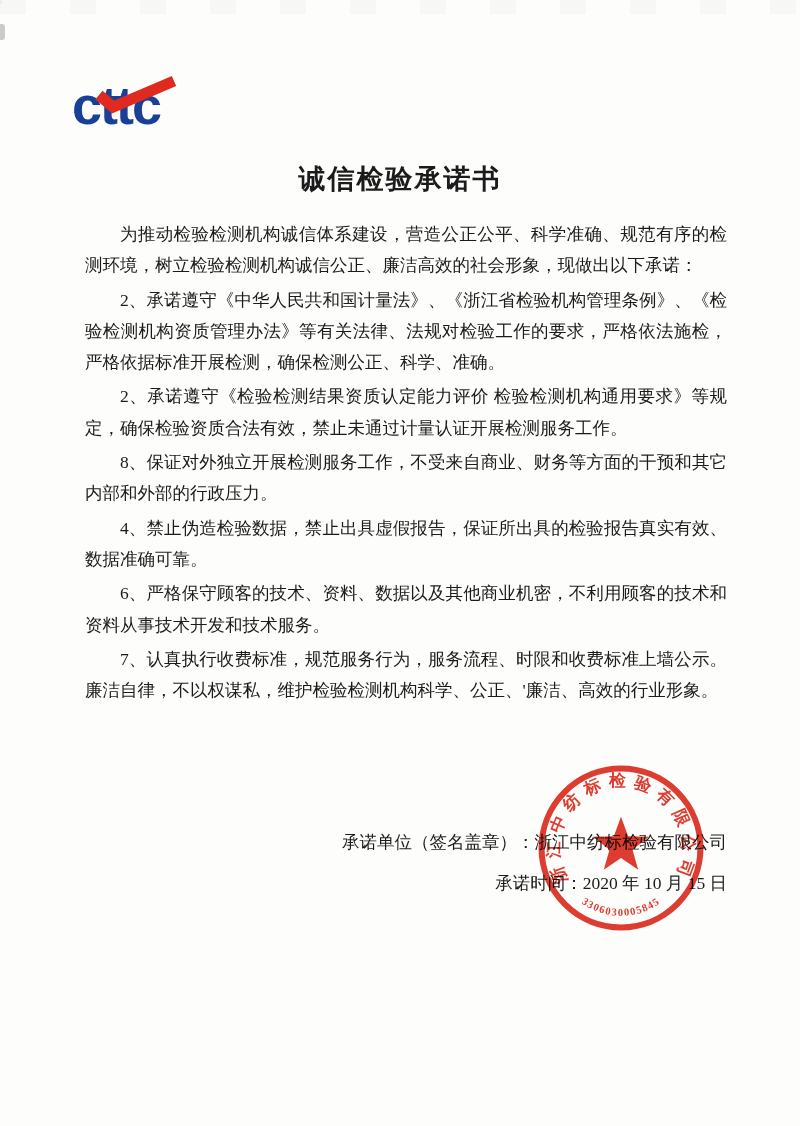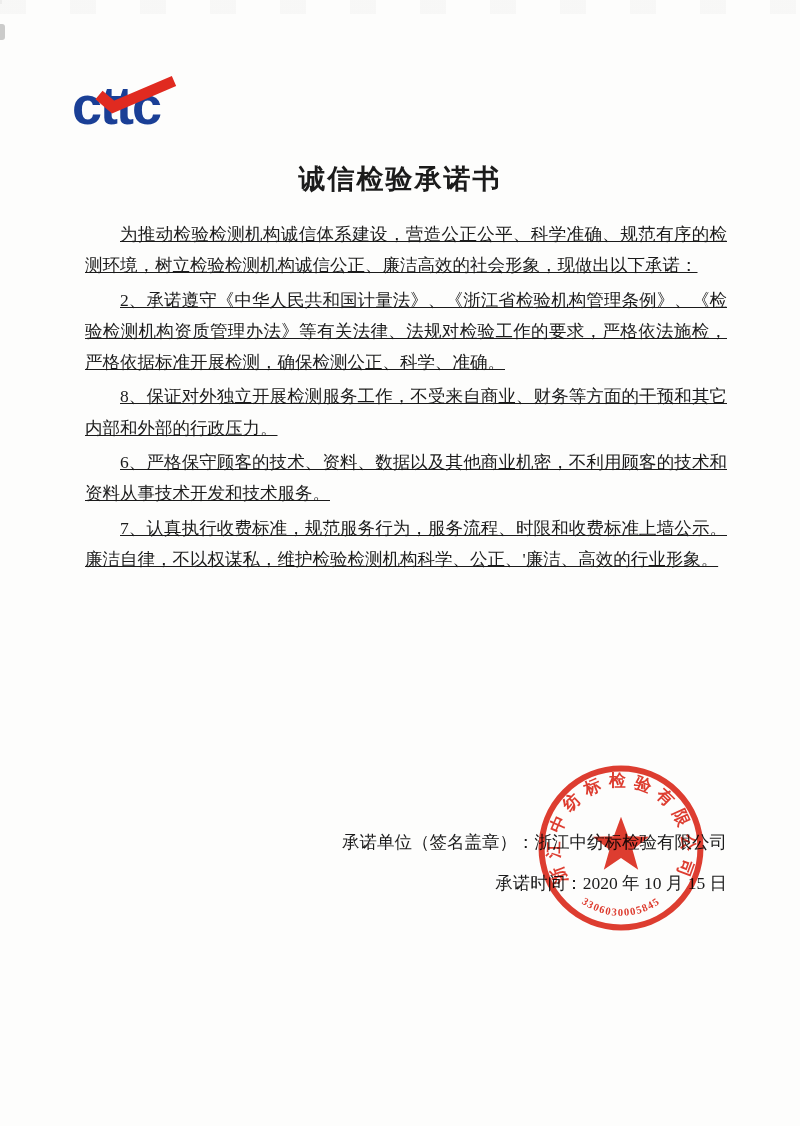--- a/index.html
+++ b/index.html
@@ -39,21 +39,21 @@
     text-align: center;
     font-size: 27px; font-weight: bold;
     letter-spacing: 2px;
   }
 
   .body-text {
     position: absolute; top: 219px; left: 85px; width: 642px;
     font-size: 17.5px; line-height: 31.3px;
     text-align: justify;
   }
-  .body-text p { margin: 0 0 3px 0; text-indent: 2em; text-decoration: underline; }
+  .body-text p { margin: 0 0 3px 0; text-indent: 2em; }
 
   .signature-block {
     position: absolute; top: 822px; right: 73px;
     text-align: right;
     font-size: 17.5px; line-height: 41px;
     white-space: nowrap;
   }
 
   .stamp {
     position: absolute; left: 537px; top: 764px;
@@ -80,21 +80,23 @@
       <text x="0" y="50" font-size="54" fill="#1a3f96">cttc</text>
       <polyline points="27,21 41,33 102,7" fill="none" stroke="#e02a20" stroke-width="11"></polyline>
     </svg>
   </div>
 
   <div class="doc-title">诚信检验承诺书</div>
 
   <div class="body-text">
       <p class="para">为推动检验检测机构诚信体系建设，营造公正公平、科学准确、规范有序的检测环境，树立检验检测机构诚信公正、廉洁高效的社会形象，现做出以下承诺：</p>
       <p class="para">2、承诺遵守《中华人民共和国计量法》、《浙江省检验机构管理条例》、《检验检测机构资质管理办法》等有关法律、法规对检验工作的要求，严格依法施检，严格依据标准开展检测，确保检测公正、科学、准确。</p>
+      <p class="para">2、承诺遵守《检验检测结果资质认定能力评价 检验检测机构通用要求》等规定，确保检验资质合法有效，禁止未通过计量认证开展检测服务工作。</p>
       <p class="para">8、保证对外独立开展检测服务工作，不受来自商业、财务等方面的干预和其它内部和外部的行政压力。</p>
+      <p class="para">4、禁止伪造检验数据，禁止出具虚假报告，保证所出具的检验报告真实有效、数据准确可靠。</p>
       <p class="para">6、严格保守顾客的技术、资料、数据以及其他商业机密，不利用顾客的技术和资料从事技术开发和技术服务。</p>
       <p class="para">7、认真执行收费标准，规范服务行为，服务流程、时限和收费标准上墙公示。廉洁自律，不以权谋私，维护检验检测机构科学、公正、'廉洁、高效的行业形象。</p>
     </div>
 
   <div class="signature-block">
     <div>承诺单位（签名盖章）：浙江中纺标检验有限公司</div>
     <div>承诺时间：2020 年 10 月 15 日</div>
   </div>
 
   <div class="stamp">

